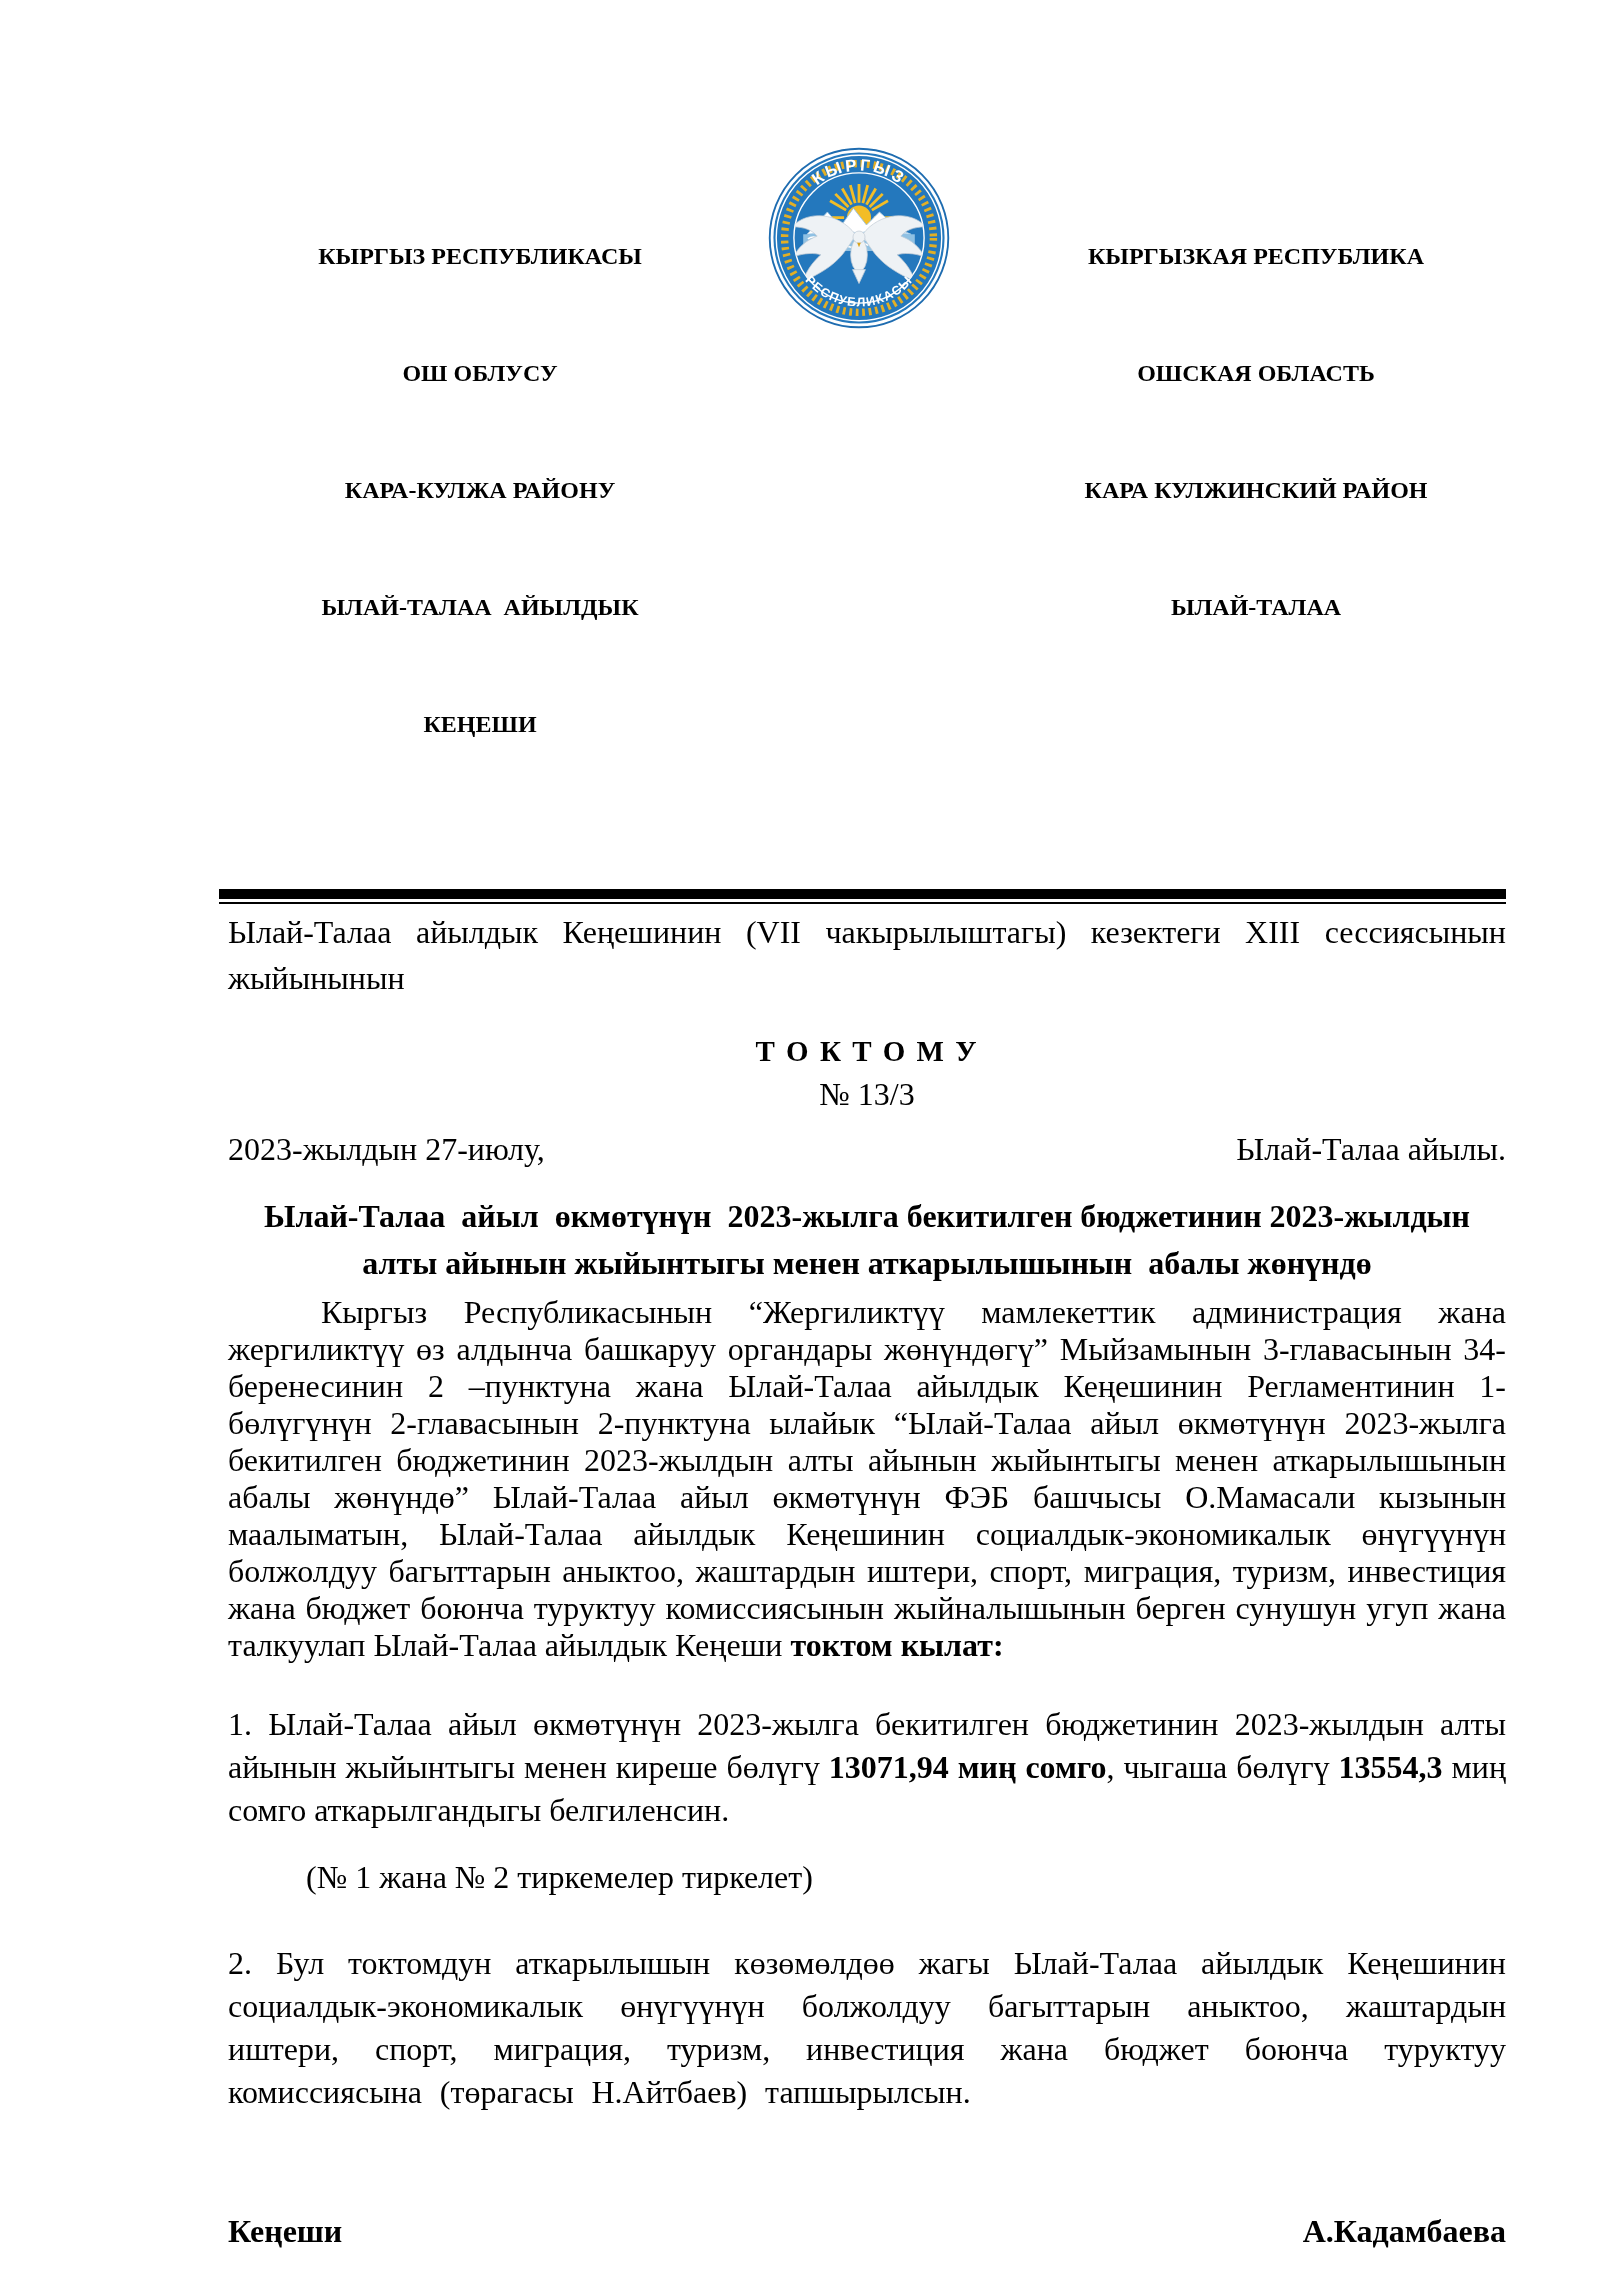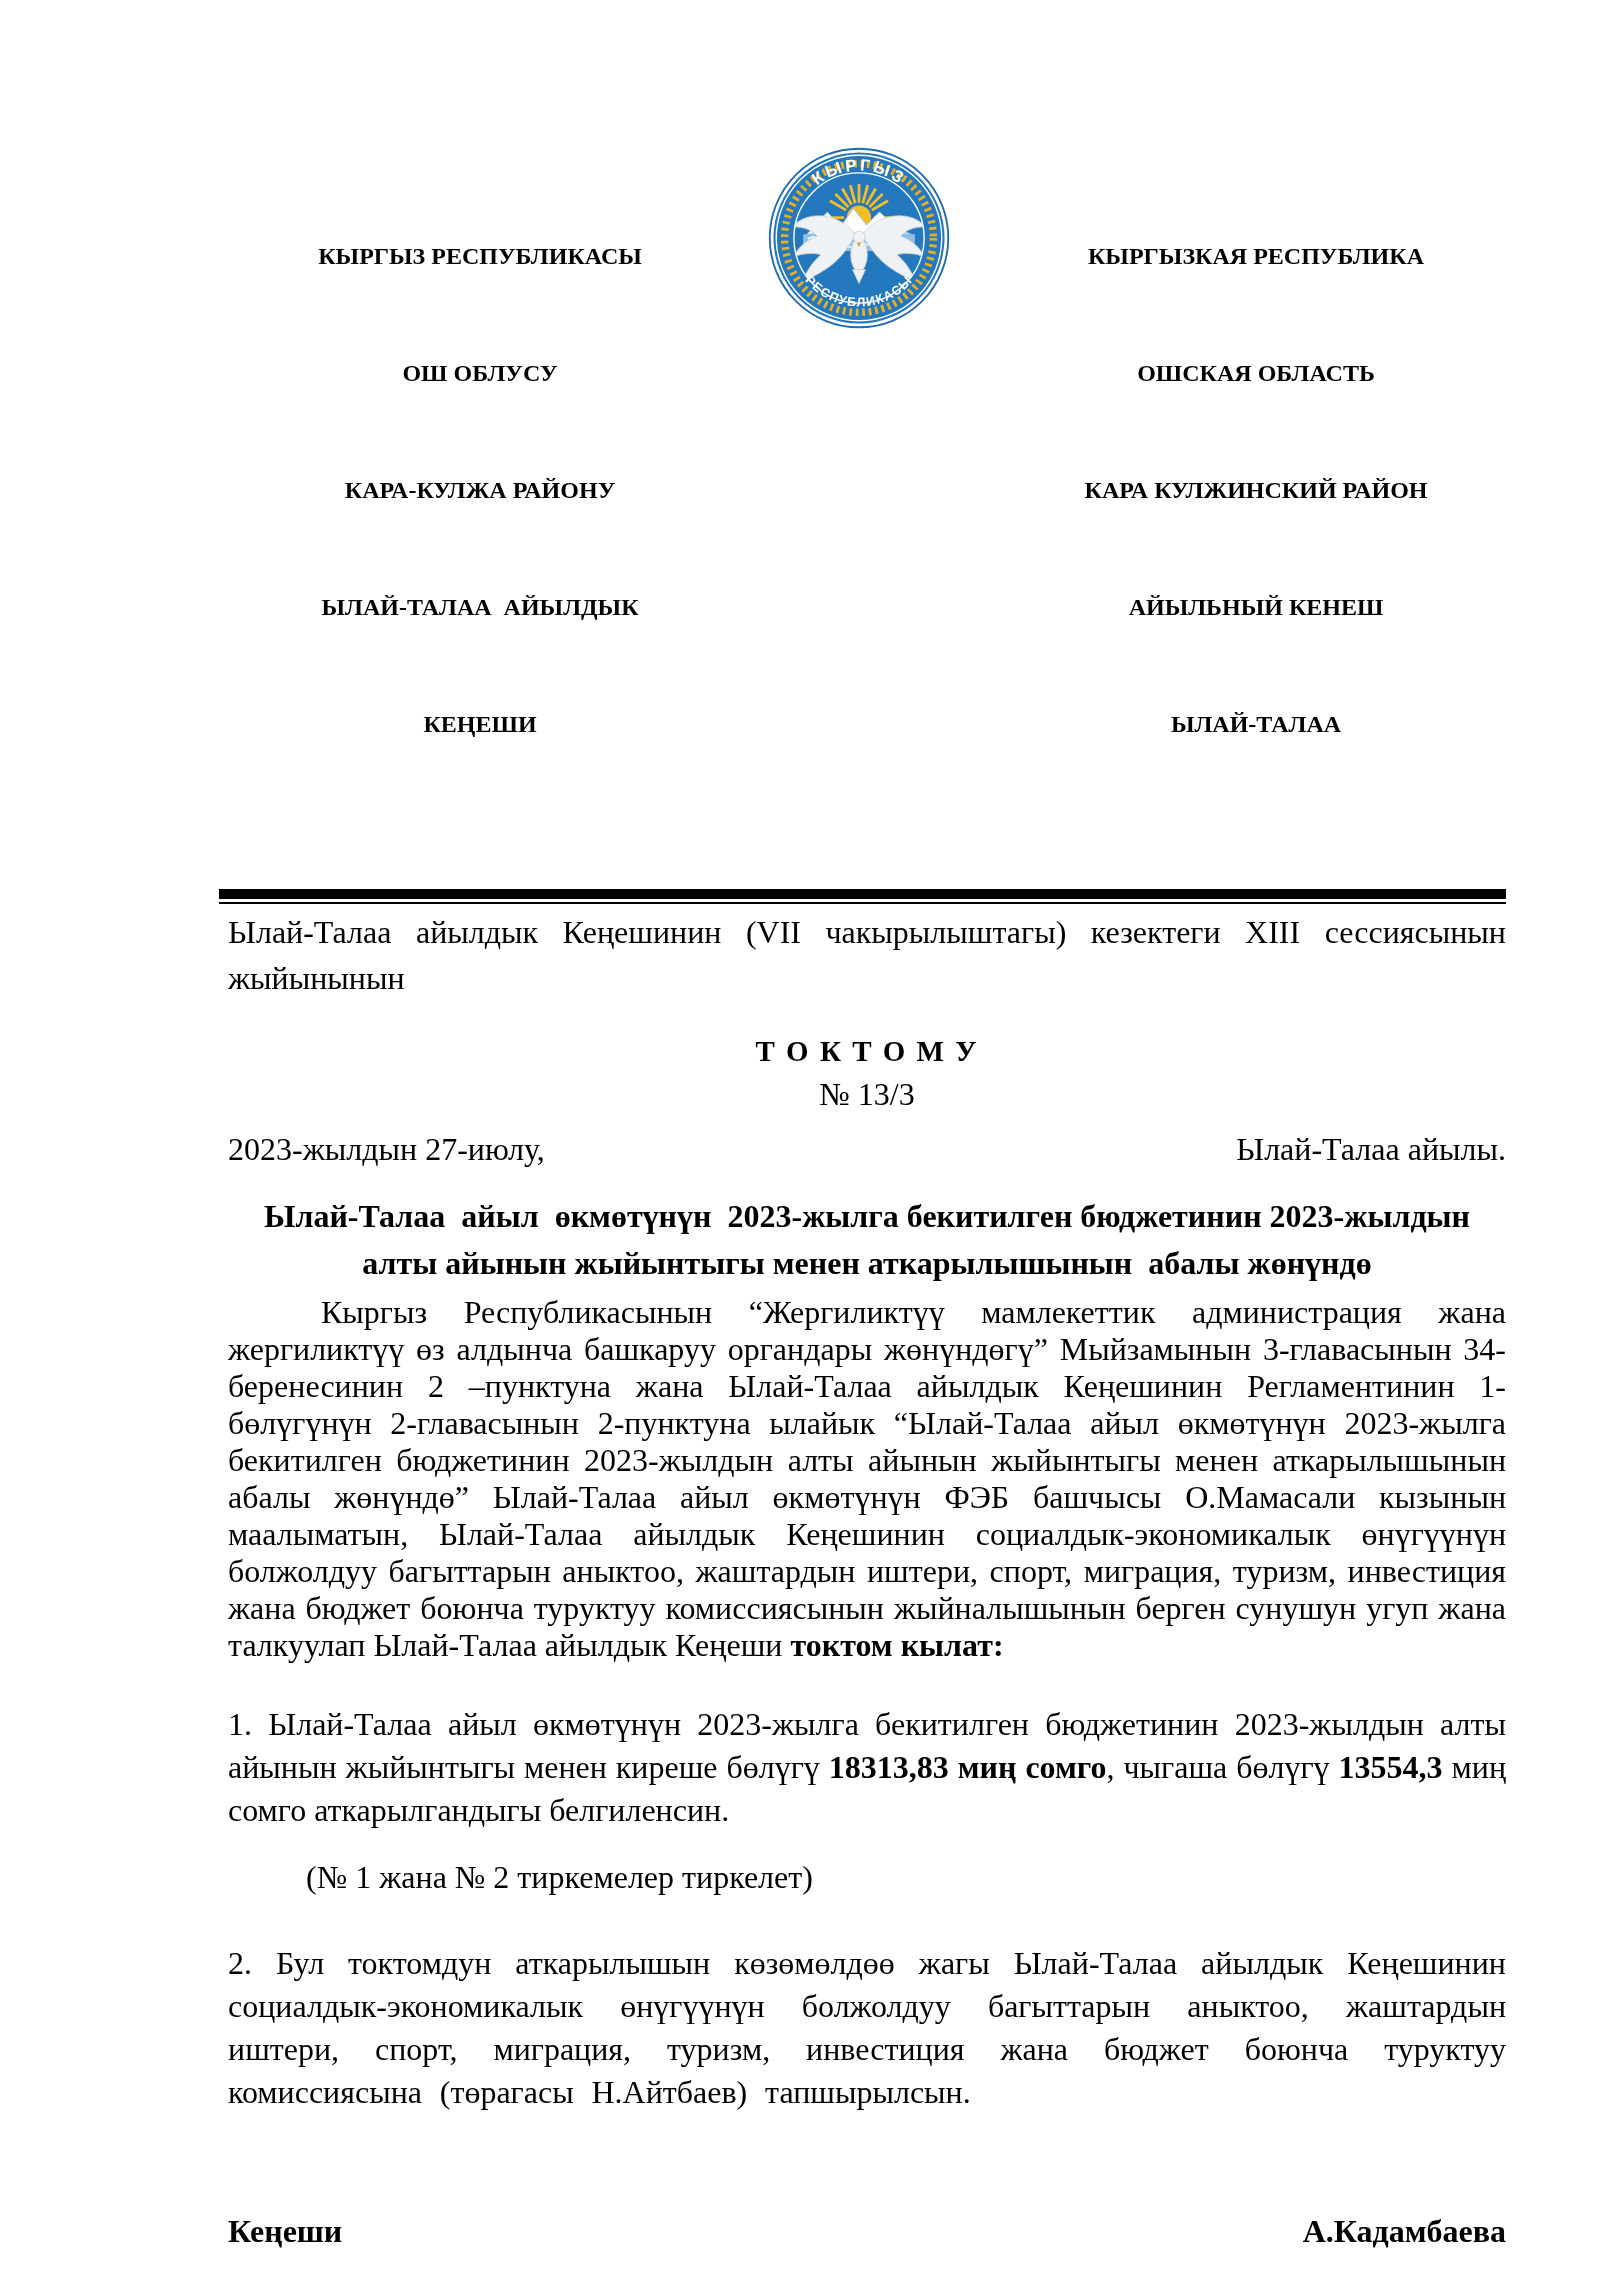--- a/index.html
+++ b/index.html
@@ -186,21 +186,20 @@
         <text font-family="Liberation Sans, sans-serif" font-size="13.5" font-weight="bold" fill="#ffffff" letter-spacing="1.5">
           <textPath href="#arcBot" startOffset="50%" text-anchor="middle">РЕСПУБЛИКАСЫ</textPath>
         </text>
       </svg>
     </div>
 
     <div class="org-block org-right">
       <div>КЫРГЫЗКАЯ РЕСПУБЛИКА</div>
       <div>ОШСКАЯ ОБЛАСТЬ</div>
       <div>КАРА КУЛЖИНСКИЙ РАЙОН</div>
-      <div>АЙЫЛЬНЫЙ КЕНЕШ</div>
       <div>ЫЛАЙ-ТАЛАА</div>
     </div>
   </div>
 
   <div class="divider"></div>
 
   <div class="content">
 
     <div class="session-line">Ылай-Талаа айылдык Кеңешинин (VII чакырылыштагы) кезектеги XIII сессиясынын жыйынынын</div>
 
@@ -210,21 +209,21 @@
 
     <div class="date-row">
       <span>2023-жылдын 27-июлу,</span>
       <span>Ылай-Талаа айылы.</span>
     </div>
 
     <div class="doc-title">Ылай-Талаа  айыл  өкмөтүнүн  2023-жылга бекитилген бюджетинин 2023-жылдын алты айынын жыйынтыгы менен аткарылышынын  абалы жөнүндө</div>
 
     <div class="preamble"><span>Кыргыз Республикасынын “Жергиликтүү мамлекеттик администрация жана жергиликтүү өз алдынча башкаруу органдары жөнүндөгү” Мыйзамынын 3-главасынын 34-беренесинин 2 –пунктуна жана Ылай-Талаа айылдык Кеңешинин Регламентинин 1-бөлүгүнүн 2-главасынын 2-пунктуна ылайык “Ылай-Талаа айыл өкмөтүнүн 2023-жылга бекитилген бюджетинин 2023-жылдын алты айынын жыйынтыгы менен аткарылышынын абалы жөнүндө” Ылай-Талаа айыл өкмөтүнүн ФЭБ башчысы О.Мамасали кызынын маалыматын, Ылай-Талаа айылдык Кеңешинин социалдык-экономикалык өнүгүүнүн болжолдуу багыттарын аныктоо, жаштардын иштери, спорт, миграция, туризм, инвестиция жана бюджет боюнча туруктуу комиссиясынын жыйналышынын берген сунушун угуп жана талкуулап Ылай-Талаа айылдык Кеңеши </span><span style="font-weight: bold;">токтом кылат:</span></div>
 
-    <div class="point1"><span>1. Ылай-Талаа айыл өкмөтүнүн 2023-жылга бекитилген бюджетинин 2023-жылдын алты айынын жыйынтыгы менен киреше бөлүгү </span><span style="font-weight: bold;">18313,83 миң сомго</span><span>, чыгаша бөлүгү </span><span style="font-weight: bold;">13554,3</span><span> миң сомго аткарылгандыгы белгиленсин.</span></div>
+    <div class="point1"><span>1. Ылай-Талаа айыл өкмөтүнүн 2023-жылга бекитилген бюджетинин 2023-жылдын алты айынын жыйынтыгы менен киреше бөлүгү </span><span style="font-weight: bold;">13071,94 миң сомго</span><span>, чыгаша бөлүгү </span><span style="font-weight: bold;">13554,3</span><span> миң сомго аткарылгандыгы белгиленсин.</span></div>
 
     <div class="annex-note">(№ 1 жана № 2 тиркемелер тиркелет)</div>
 
     <div class="point2"><span>2. Бул токтомдун аткарылышын көзөмөлдөө жагы Ылай-Талаа айылдык Кеңешинин социалдык-экономикалык өнүгүүнүн болжолдуу багыттарын аныктоо, жаштардын иштери, спорт, миграция, туризм, инвестиция жана бюджет боюнча туруктуу комиссиясына (төрагасы Н.Айтбаев) тапшырылсын.</span></div>
 
     <div class="signature-row">
       <span>Кеңеши</span>
       <span>А.Кадамбаева</span>
     </div>
 

